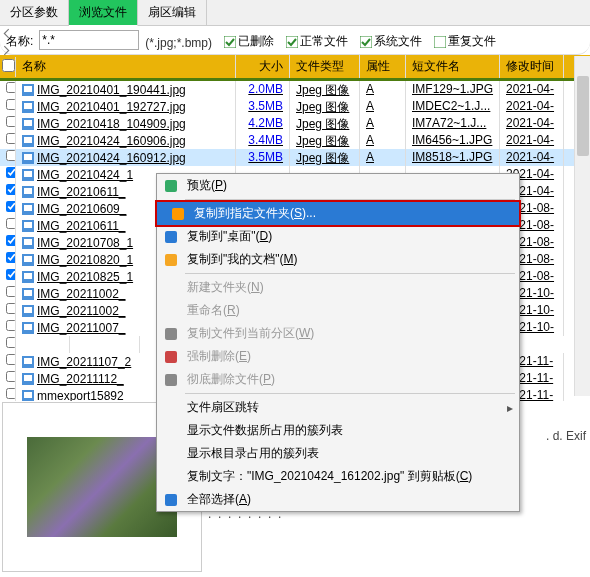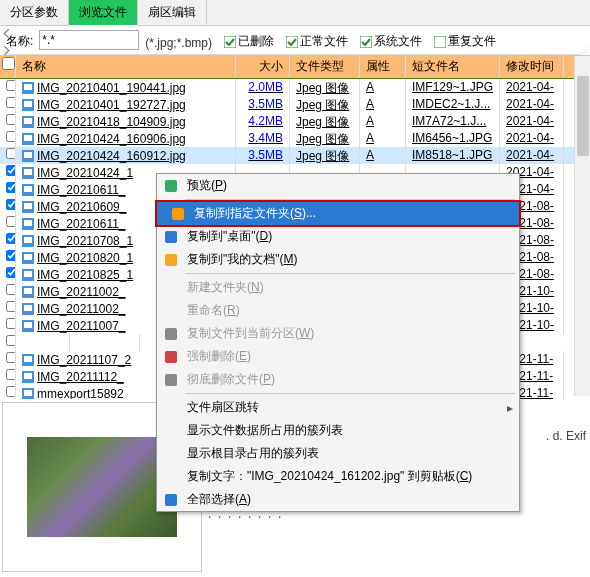--- a/index.html
+++ b/index.html
@@ -7,21 +7,21 @@
 .tabs { display: flex; border-bottom: 1px solid #ccc; background: #f0f0f0; }
 .tab { padding: 4px 10px; cursor: pointer; border-right: 1px solid #ccc; }
 .tab.active { background: #22c55e; border-bottom: 1px solid #fff; margin-bottom: -1px; }
 .filter-row { display: flex; align-items: flex-end; padding: 4px 6px; gap: 6px; border-bottom: 1px solid #ddd; border-radius: 13px; }
 .filter-row label { white-space: nowrap; }
 .filter-input { width: 100px; border: 1px solid #aaa; padding: 2px; }
 .filter-ext { color: #333; }
 .filter-row .chk { display: flex; align-items: center; gap: 2px; margin-left: 6px; }
 .chk.green label { color: #000; }
 .chk svg { width: 12px; height: 12px; }
-.headers { display: flex; background: #fdba74; border-bottom: 1px solid #4d7c0f; font-size: 11px; }
+.headers { display: flex; background: #eab308; border-bottom: 3px solid #4d7c0f; font-size: 11px; align-items: center; }
 .col { padding: 3px 6px; border-right: 1px solid #ddd; overflow: hidden; white-space: nowrap; }
 .c-chk { width: 16px; padding: 2px; }
 .c-name { flex: 0 0 220px; }
 .c-size { flex: 0 0 54px; text-align: right; }
 .c-type { flex: 0 0 70px; }
 .c-attr { flex: 0 0 46px; }
 .c-short { flex: 0 0 94px; }
 .c-date { flex: 0 0 64px; }
 .rows { height: 320px; overflow: hidden; position: relative; }
 .row { display: flex; height: 17px; font-size: 11px; text-decoration: underline; }

